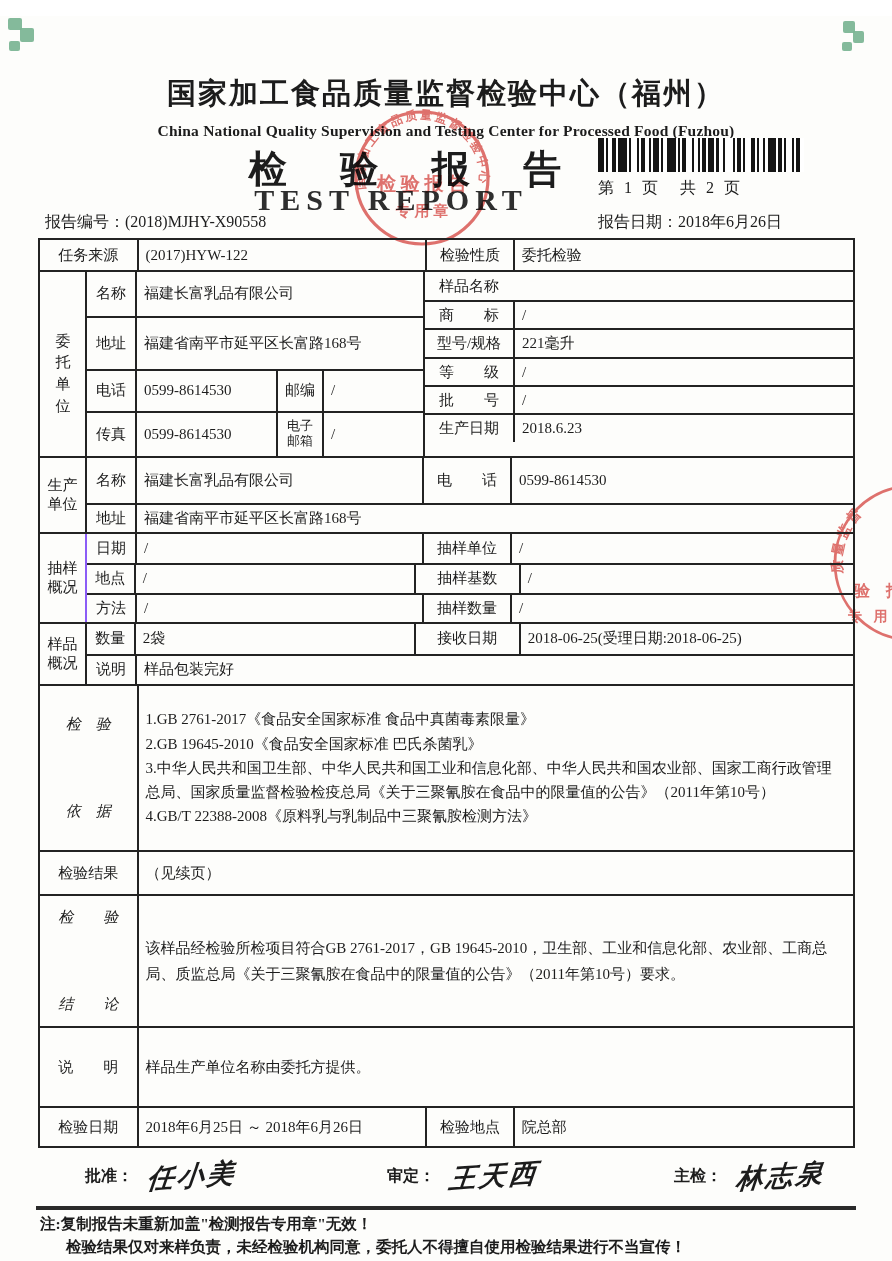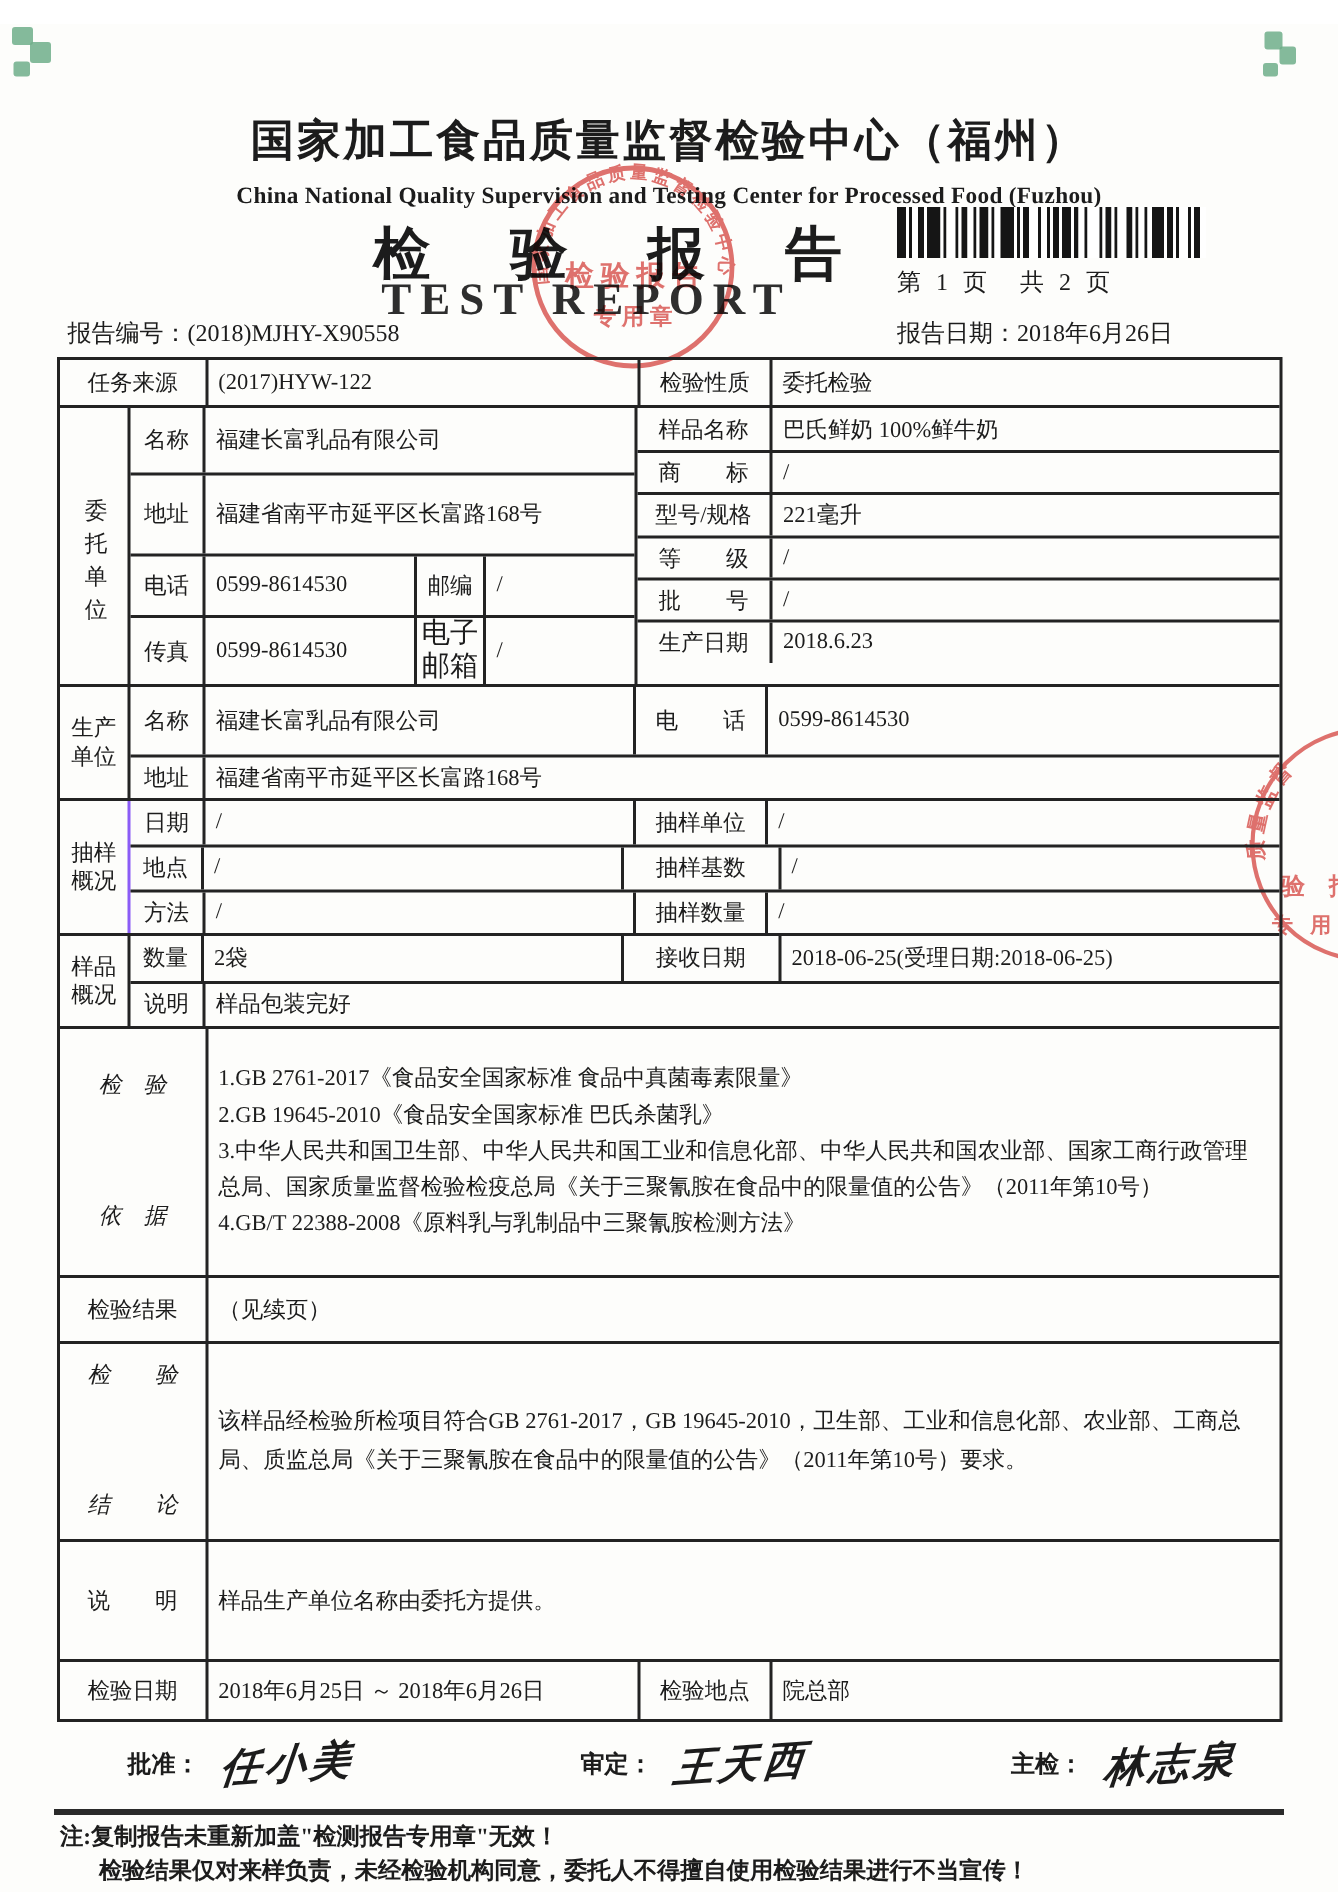--- a/index.html
+++ b/index.html
@@ -30,21 +30,21 @@
   .tr:first-child { border-top:none; }
   .td  { border-left:2px solid #232323; display:flex; align-items:center; padding:2px 7px; overflow:hidden; }
   .td:first-child { border-left:none; }
   .lab { justify-content:center; text-align:center; padding:2px 2px; }
   .val { justify-content:flex-start; }
   .col { display:flex; flex-direction:column; padding:0; align-items:stretch; }
   .col > .tr:first-child { border-top:none; }
   .pre { white-space:pre-line; }
   .vtext { writing-mode:vertical-lr; letter-spacing:22px; }
   .biglab { white-space:pre-line; line-height:2.9;font-style:italic; }
-  .small { font-size:19px; line-height:1.15; }
+  .small { font-size:13px; line-height:1.15; }
   .listline { line-height:1.62; }
   .para { line-height:1.75; }
 
   
   .sign-row { position:absolute; left:85px; top:1142px; width:770px; display:flex; align-items:center; }
   .sig-label { font-size:16px; font-weight:bold; }
   .sig-name { font-size:27px; font-weight:600; font-style:italic; transform:rotate(-4deg) skewX(-10deg); margin-left:14px; letter-spacing:3px; }
   .rule { position:absolute; left:36px; top:1190px; width:820px; height:3.5px; background:#2a2a2a; }
   .note1 { position:absolute; left:40px; top:1198px; font-size:15.5px; font-weight:bold; }
   .note2 { position:absolute; left:66px; top:1221px; font-size:15.5px; font-weight:bold;font-family:Liberation Mono, monospace; }
@@ -186,21 +186,20 @@
           <div class="td lab" style="width:48px">传真</div>
           <div class="td val" style="width:141px">0599-8614530</div>
           <div class="td lab small pre" style="width:46px">电子
 邮箱</div>
           <div class="td val" style="width:101px">/</div>
         </div>
       </div>
       <div class="col" style="width:430px;border-left:2px solid #232323">
         <div class="tr" style="height:28px">
           <div class="td lab" style="width:88px">样品名称</div>
-          <div class="td val" style="width:340px">巴氏鲜奶 100%鲜牛奶</div>
         </div>
         <div class="tr" style="height:28px">
           <div class="td lab" style="width:88px">商　　标</div>
           <div class="td val" style="width:340px">/</div>
         </div>
         <div class="tr" style="height:29px">
           <div class="td lab" style="width:88px">型号/规格</div>
           <div class="td val" style="width:340px">221毫升</div>
         </div>
         <div class="tr" style="height:28px">

